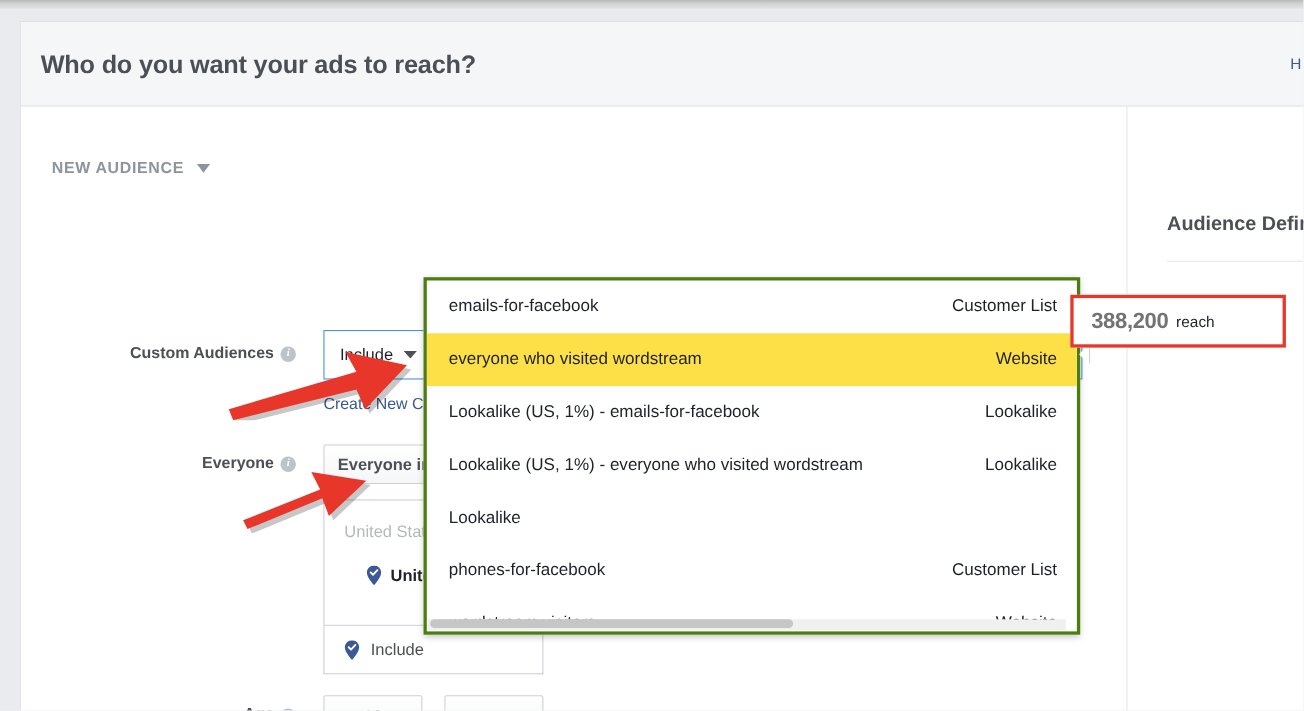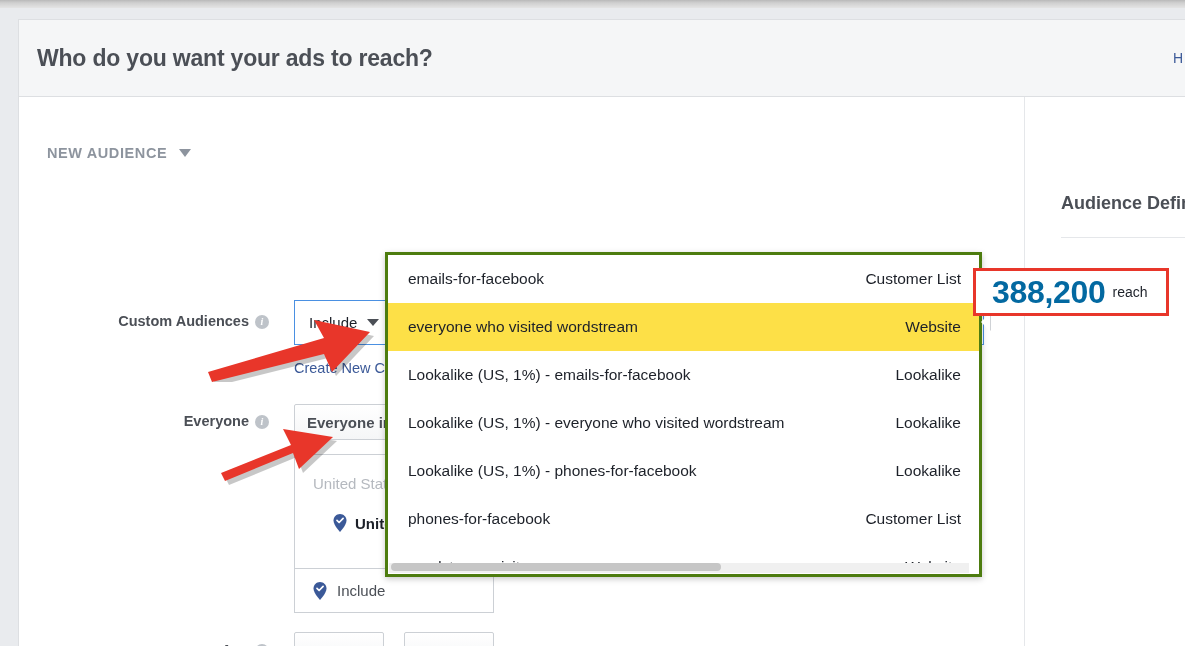--- a/index.html
+++ b/index.html
@@ -238,21 +238,21 @@
     position: absolute; left: 973px; top: 268px;
     width: 196px; height: 48px;
     border: 3px solid #e8362a;
     background: #ffffff;
     box-sizing: border-box;
     display: flex; align-items: center;
     padding-left: 16px;
     z-index: 12;
   }
   .people-num {
-    font-size: 32px; font-weight: bold; color: #0369a1;
+    font-size: 20px; font-weight: bold; color: #737373;
     letter-spacing: -0.3px;
   }
   .people-word {
     font-size: 14px; color: #1d2129; margin-left: 7px;
   }
 
   
   .dd {
     position: absolute; left: 385px; top: 252px;
     width: 597px; height: 325px;
@@ -402,21 +402,20 @@
     </div>
     <div class="dd-row">
       <span class="dd-name">Lookalike (US, 1%) - emails-for-facebook</span>
       <span class="dd-type">Lookalike</span>
     </div>
     <div class="dd-row">
       <span class="dd-name">Lookalike (US, 1%) - everyone who visited wordstream</span>
       <span class="dd-type">Lookalike</span>
     </div>
     <div class="dd-row">
-      <span class="dd-name">Lookalike (US, 1%) - phones-for-facebook</span>
       <span class="dd-type">Lookalike</span>
     </div>
     <div class="dd-row">
       <span class="dd-name">phones-for-facebook</span>
       <span class="dd-type">Customer List</span>
     </div>
     <div class="dd-row">
       <span class="dd-name">wordstream visitors</span>
       <span class="dd-type">Website</span>
     </div>

